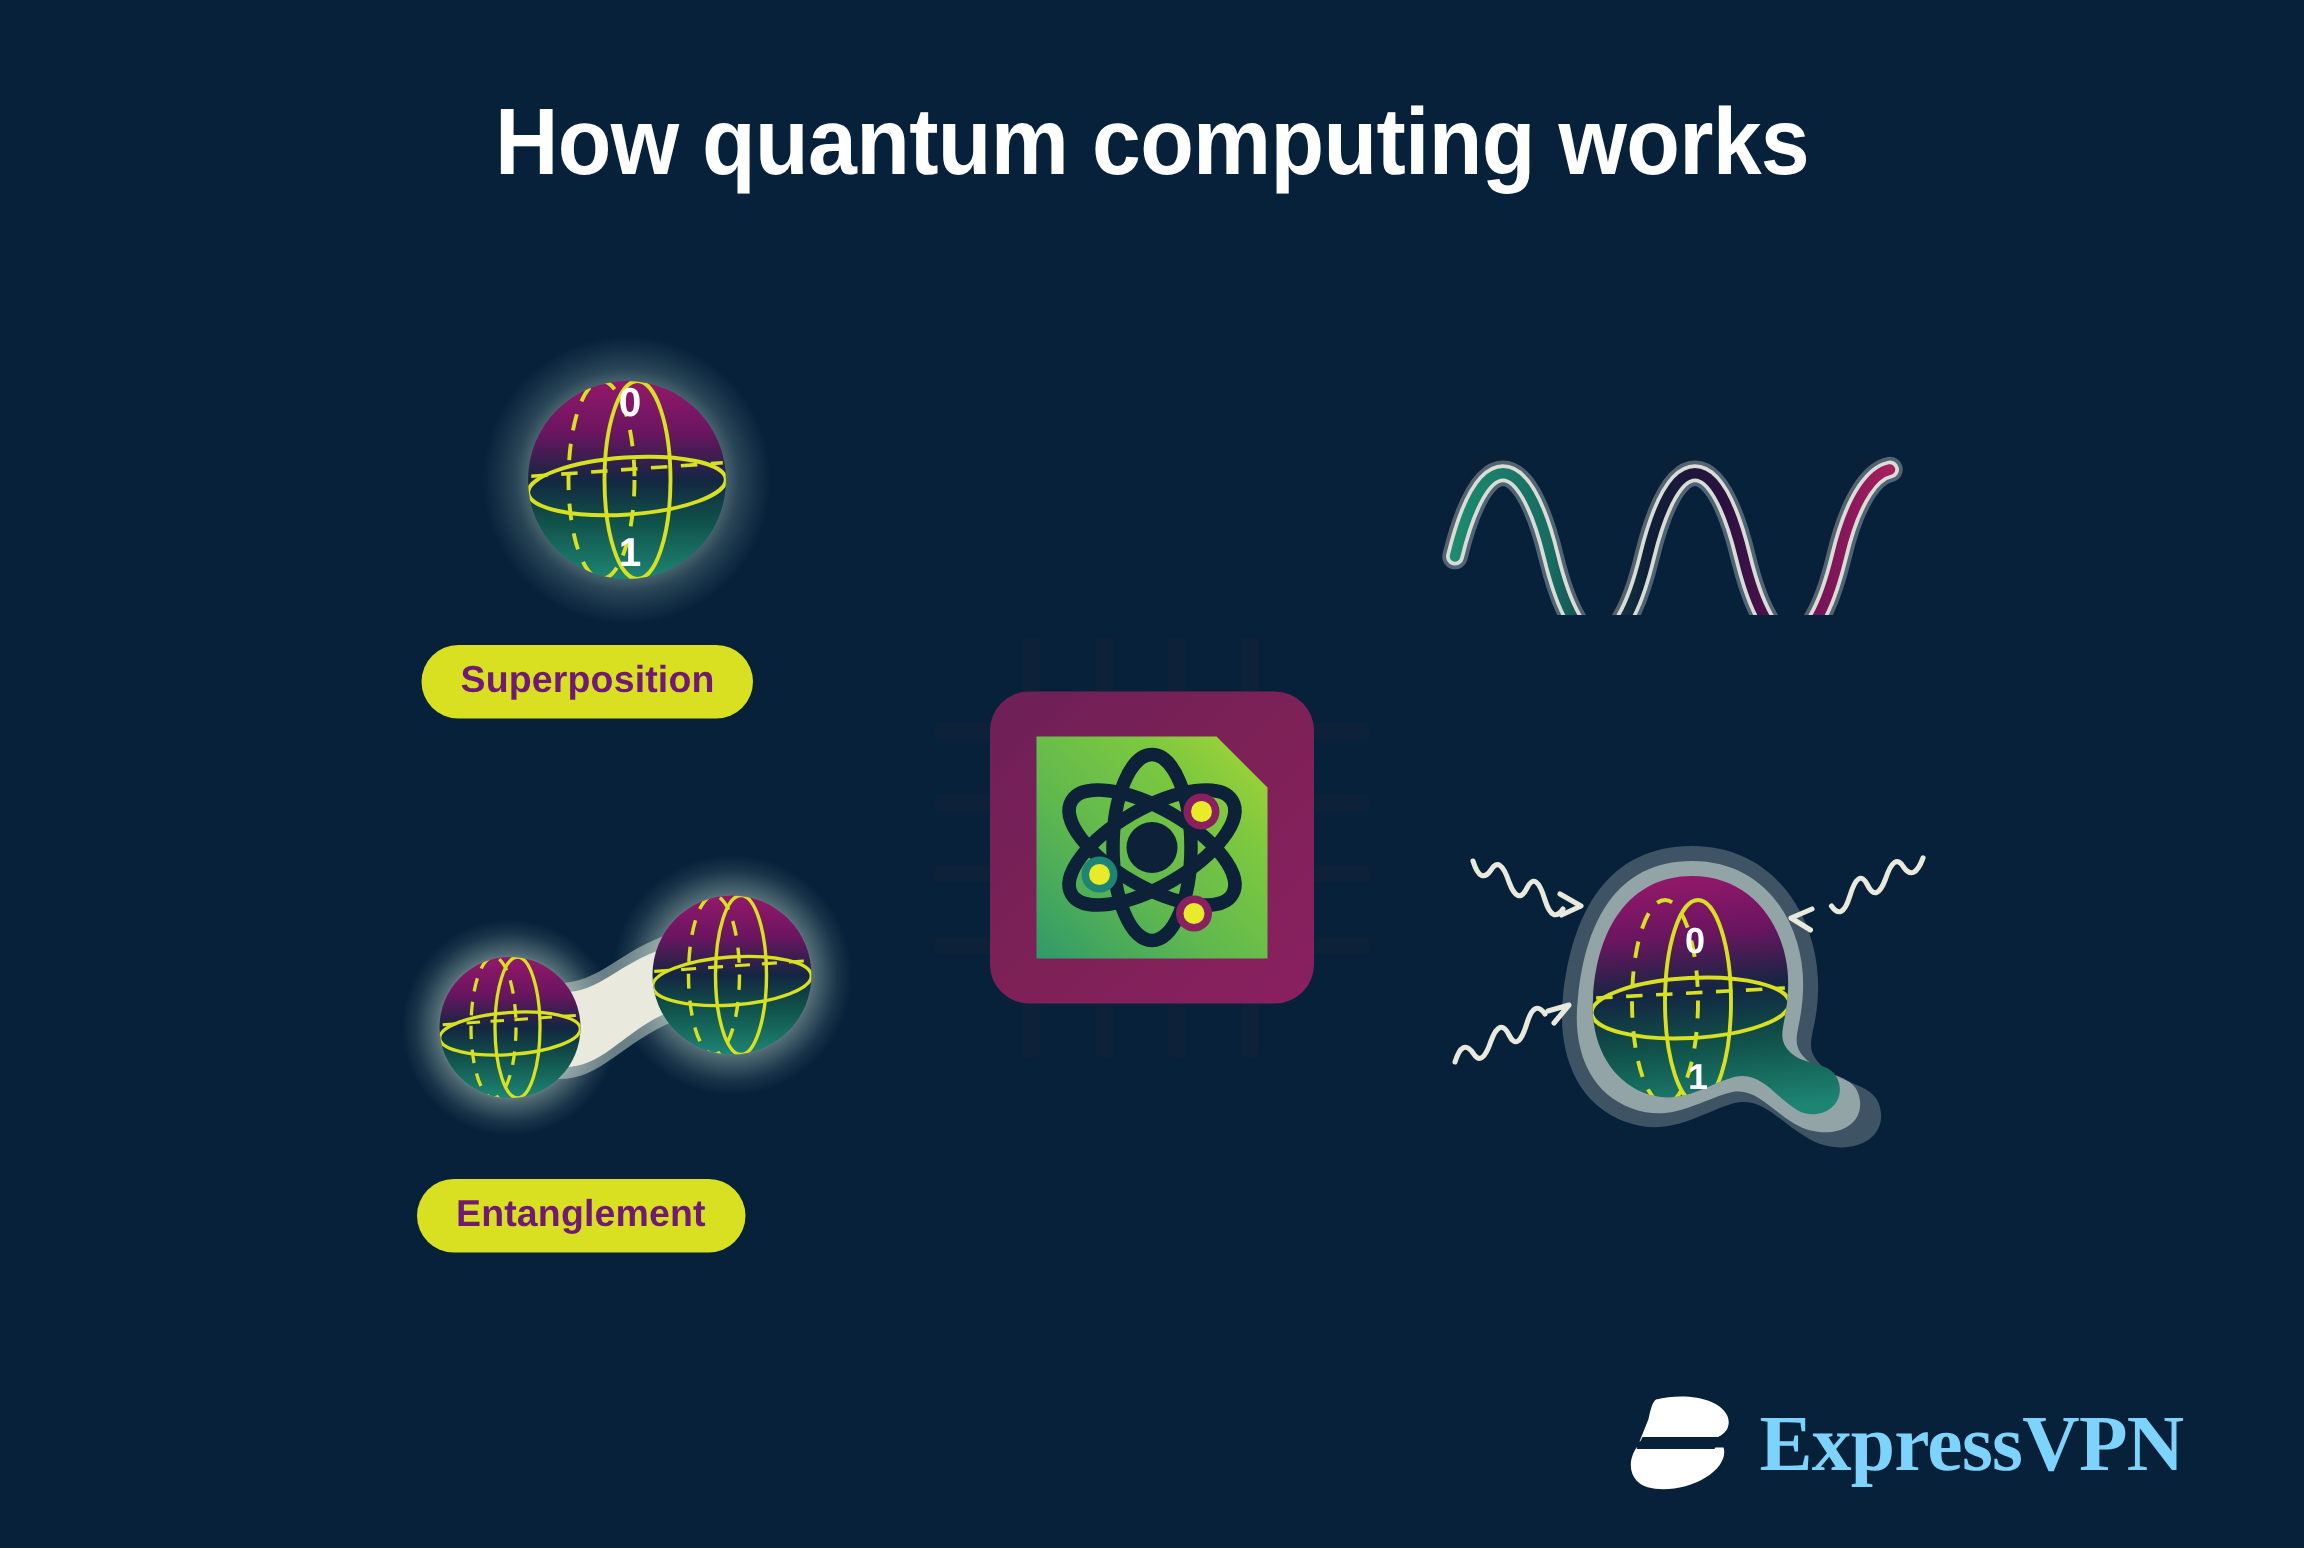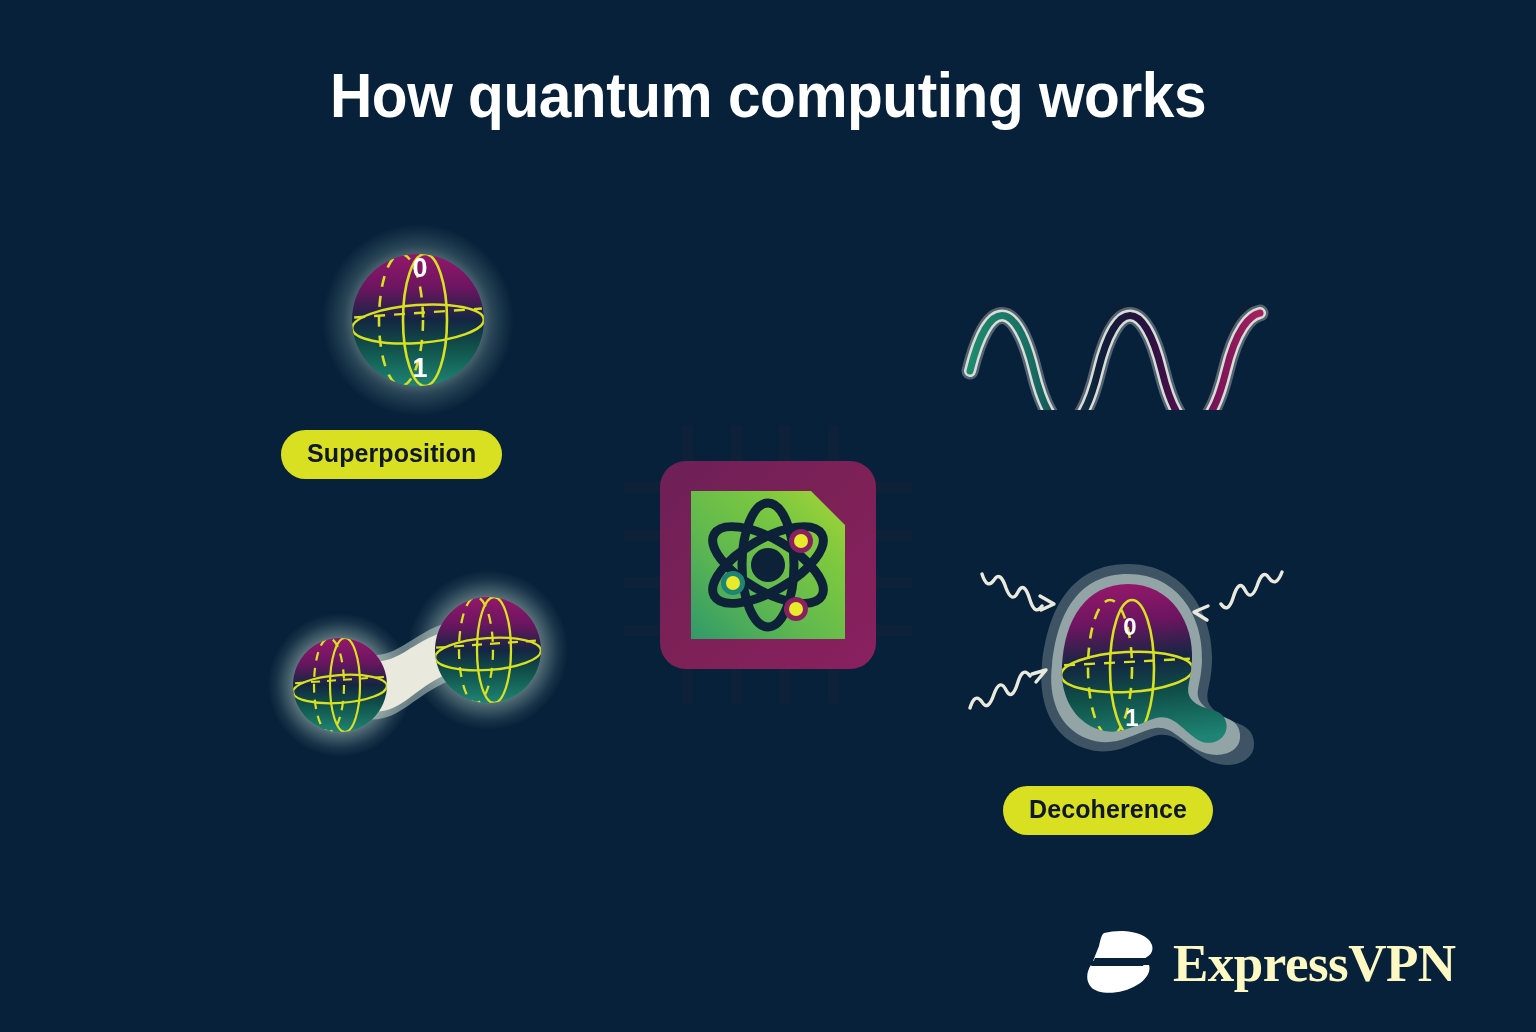--- a/index.html
+++ b/index.html
@@ -39,21 +39,21 @@
     background:
       radial-gradient(120% 130% at 8% 4%, #0f3c48 0%, #1250528 38%, rgba(20,110,93,0) 72%),
       linear-gradient(135deg, #0f3d49 0%, #14544f 38%, #17685c 68%, #1a7562 100%);
     overflow: hidden;
   }
 
   
   .pill {
     position: absolute;
     background: #d9e021;
-    color: #0f172a;
+    color: #701a75;
     font-weight: 700;
     font-size: 25px;
     border-radius: 999px;
     padding: 11px 26px 13px;
     white-space: nowrap;
     letter-spacing: 0.1px;
     line-height: 1;
   }
   #pill-superposition { left: 83px; top: 255px; }
   #pill-entanglement  { left: 80px; top: 611px; }
@@ -72,21 +72,21 @@
   #logo {
     position: absolute;
     left: 1085px; top: 922px;
     width: 345px; height: 82px;
     display: flex;
     align-items: center;
     gap: 16px;
   }
   #logo-mark { width: 72px; height: 66px; flex: 0 0 auto; }
   #logo-wordmark {
-    color: #fef9c3;
+    color: #7dd3fc;
     font-family: "Liberation Serif", serif;
     font-weight: 700;
     font-size: 53px;
     letter-spacing: -0.5px;
     line-height: 1;
     white-space: nowrap;
   }
 </style>
 </head>
 <body>
@@ -182,20 +182,21 @@
         <circle cx="250" cy="100" r="53" fill="url(#enBody)"></circle>
         <g clip-path="url(#enClipR)" fill="none" stroke="#d7e021" stroke-width="2.3">
           <ellipse cx="250" cy="104" rx="53" ry="16" transform="rotate(-4 250 104)"></ellipse>
           <path d="M 198 94 L 302 94" stroke-dasharray="10 8" stroke-width="2.1" transform="rotate(-4 250 94)"></path>
           <ellipse cx="256" cy="100" rx="17" ry="53"></ellipse>
           <ellipse cx="238" cy="100" rx="17" ry="53" stroke-dasharray="10 8"></ellipse>
         </g>
       </svg>
     </div>
 
+    <div class="pill" id="pill-entanglement">Entanglement</div>
 
     <div class="art" id="art-interference">
       <svg width="310" height="145" viewBox="0 0 310 145">
         <defs>
           <linearGradient id="ifGrad" x1="0" y1="0" x2="1" y2="0">
             <stop offset="0%" stop-color="#1e8a6e"></stop>
             <stop offset="22%" stop-color="#176b63"></stop>
             <stop offset="44%" stop-color="#0e1f38"></stop>
             <stop offset="62%" stop-color="#2a1040"></stop>
             <stop offset="80%" stop-color="#6b1157"></stop>
@@ -286,21 +287,20 @@
 
           <path d="M 6 150 q 5 -16 12 -6 q 6 10 12 -8 q 6 -16 12 -4 q 6 12 12 -8 q 5 -16 12 -6" transform="translate(4,8)"></path>
           <path d="M 72 124 l 14 -4 l -10 12" stroke-linejoin="round"></path>
 
           <path d="M 326 14 q -6 16 -13 6 q -6 -10 -12 8 q -6 16 -12 4 q -6 -12 -12 8 q -5 16 -12 6" transform="translate(-4,8)"></path>
           <path d="M 248 56 l -14 6 l 13 8" stroke-linejoin="round"></path>
         </g>
       </svg>
     </div>
 
-    <div class="pill" id="pill-decoherence">Decoherence</div>
 
     <div class="art" id="art-chip">
       <svg width="290" height="280" viewBox="0 0 290 280">
         <defs>
           <linearGradient id="chipBody" x1="0" y1="0" x2="1" y2="1">
             <stop offset="0%" stop-color="#6d2057"></stop>
             <stop offset="50%" stop-color="#7d2157"></stop>
             <stop offset="100%" stop-color="#8a2060"></stop>
           </linearGradient>
           <linearGradient id="chipDie" x1="0" y1="1" x2="1" y2="0">

